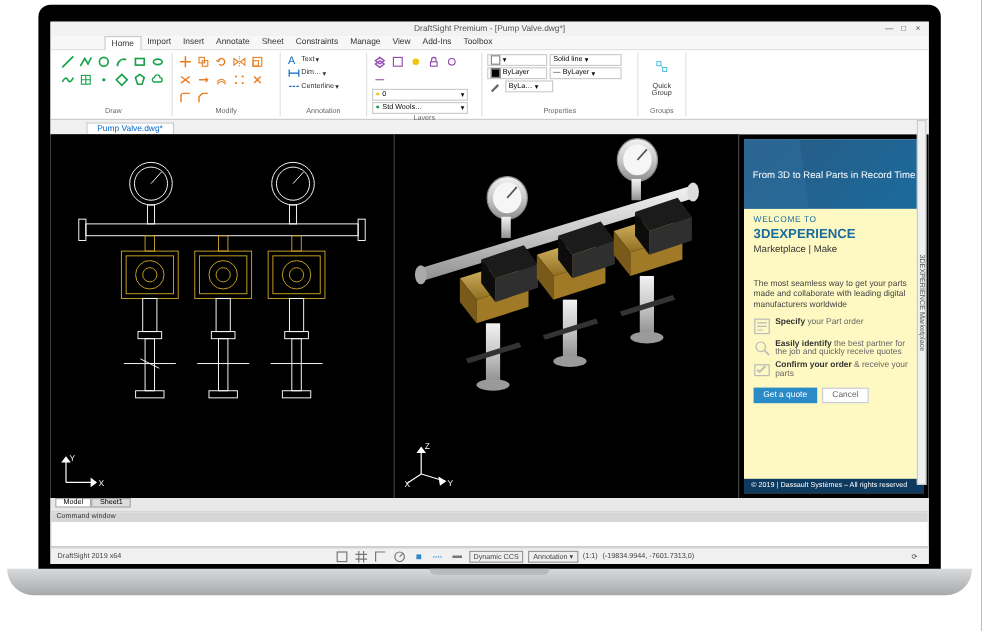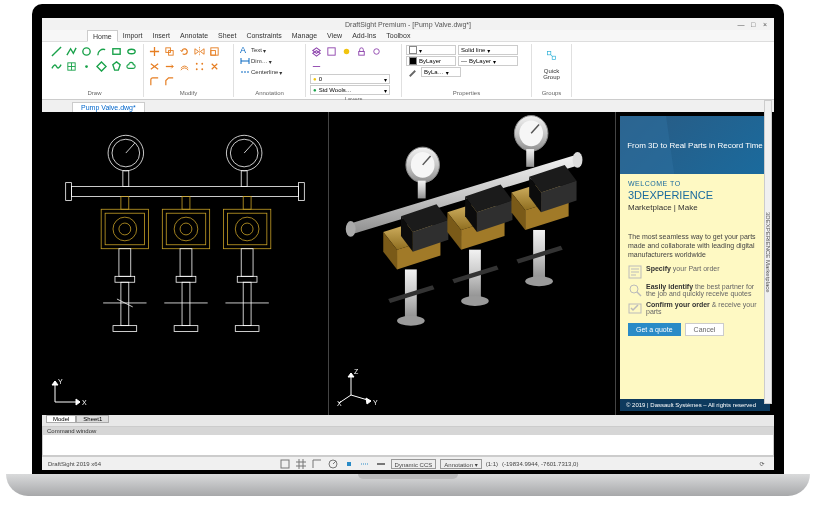--- a/index.html
+++ b/index.html
@@ -223,21 +223,21 @@
   background: #2d6f9f;
   opacity: 0.5;
   border-radius: 6px;
   transform: rotate(-8deg);
 }
 .side-body {
   padding: 6px 8px;
   flex: 1;
 }
 .side-welcome { color: #1a6b9e; font-size: 7px; letter-spacing: 0.5px; }
-.side-title { color: #1a6b9e; font-size: 11px; font-weight: 400; margin-top: 2px; }
+.side-title { color: #1a6b9e; font-size: 11px; font-weight: 700; margin-top: 2px; }
 .side-sub { color: #333; font-size: 8px; margin-top: 2px; margin-bottom: 20px; }
 .side-desc { color: #444; font-size: 7px; line-height: 1.3; margin-bottom: 6px; }
 .side-step { display: flex; gap: 4px; margin: 4px 0; align-items: flex-start; color: #666; }
 .side-step-ico { width: 14px; height: 14px; flex-shrink: 0; }
 .side-step-text strong { color: #333; font-weight: 600; }
 .side-buttons { display: flex; gap: 4px; margin-top: 8px; }
 .btn-primary {
   background: #2a8bc7;
   color: #fff;
   border: none;

